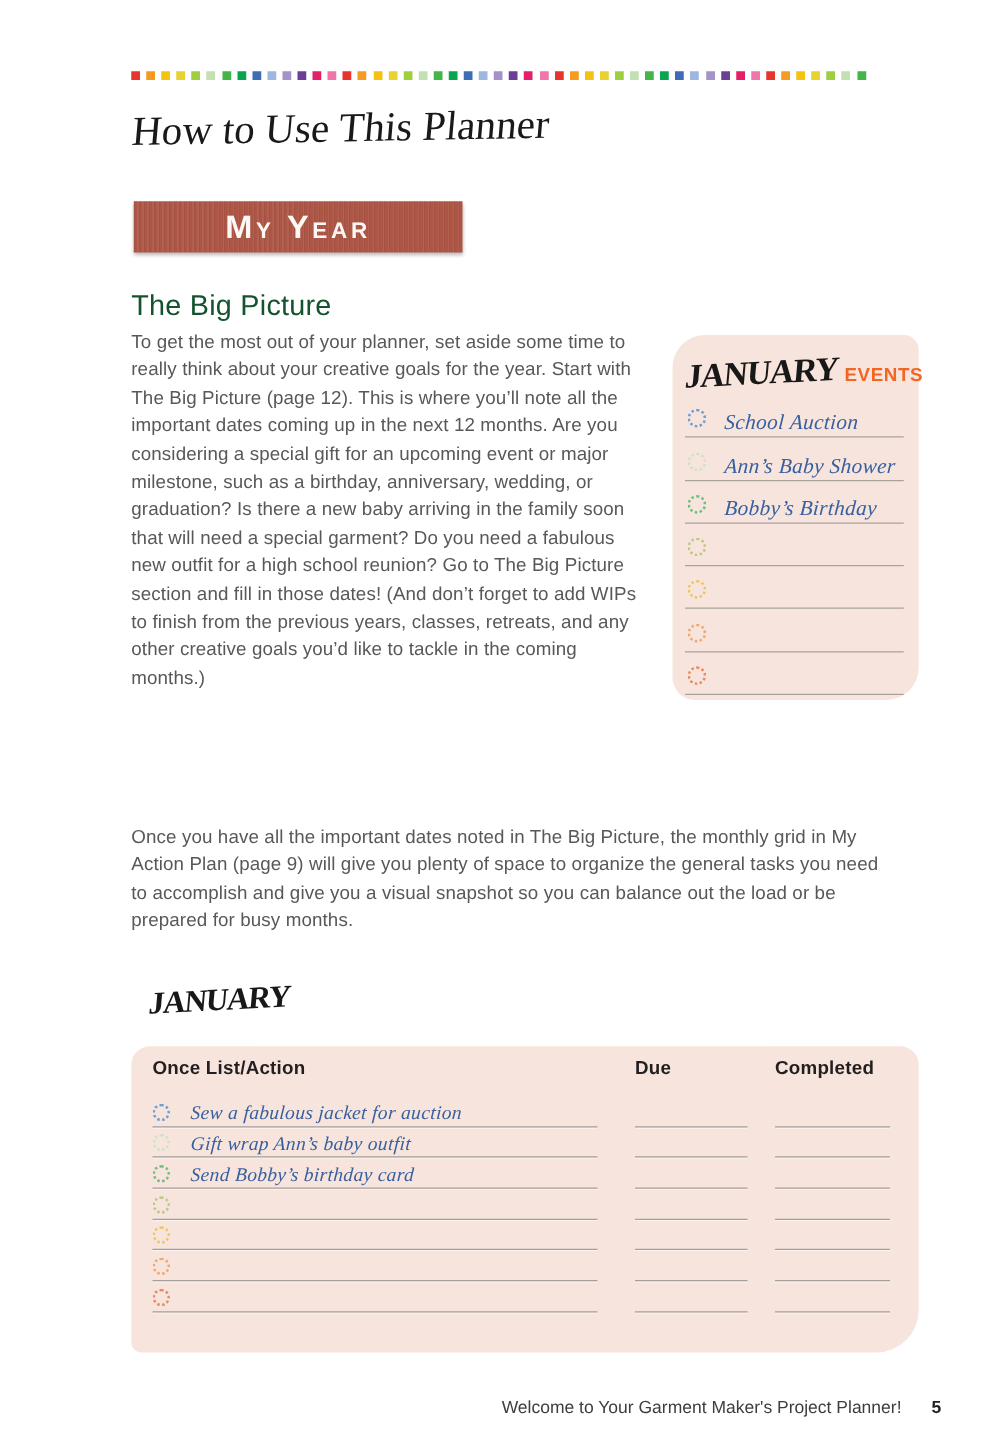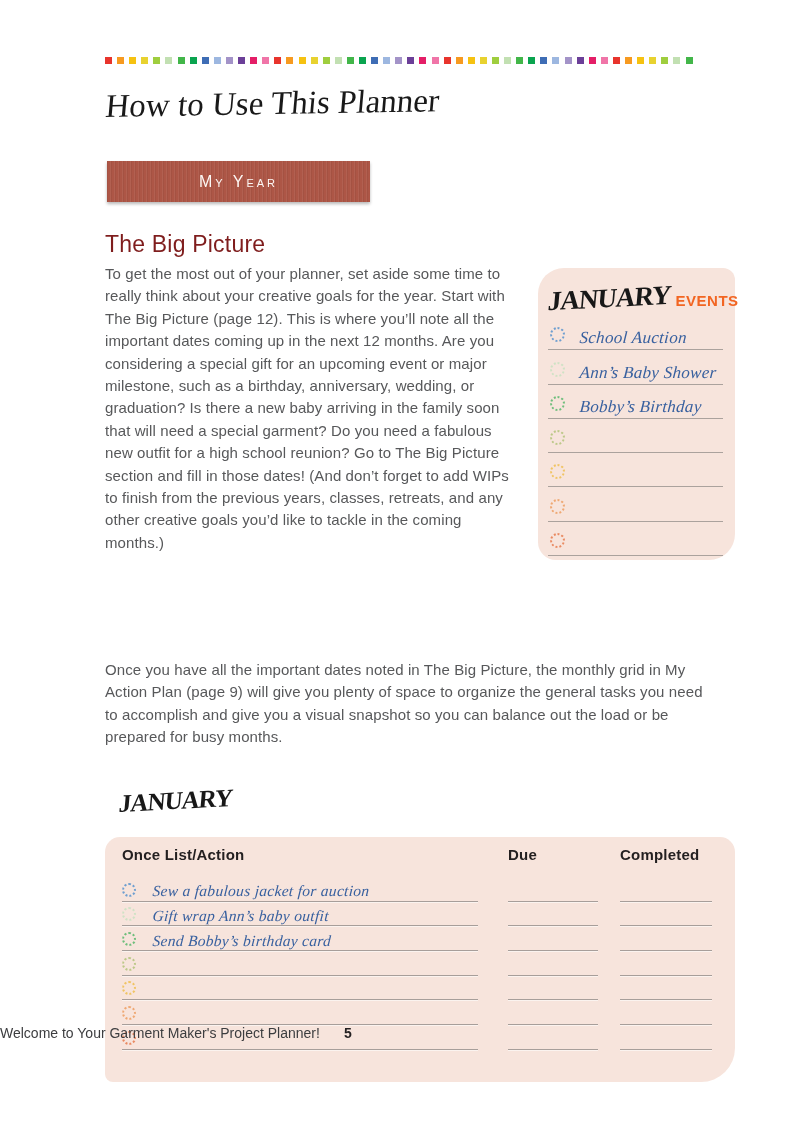--- a/index.html
+++ b/index.html
@@ -17,23 +17,23 @@
     letter-spacing:0;transform:skewX(-6deg) rotate(-1deg);transform-origin:left bottom;font-weight:400;
   }
   .banner{
     position:absolute;left:107px;top:161px;width:263px;height:41px;
     background-color:#ad5646;
     background-image:repeating-linear-gradient(90deg, rgba(0,0,0,.05) 0 1px, rgba(255,255,255,0) 1px 3px, rgba(255,255,255,.06) 3px 4px);
     box-shadow:0 2px 3px rgba(0,0,0,.28);
     display:flex;align-items:center;justify-content:center;
   }
   .banner-label{
-    color:#fdf8f5;font-variant:small-caps;font-weight:400;font-size:16px;letter-spacing:3px;
-  }
-  .sec-heading{position:absolute;font-size:23px;font-weight:400;color:#7f1d1d;letter-spacing:.2px;}
+    color:#fdf8f5;font-variant:small-caps;font-weight:700;font-size:26px;letter-spacing:3px;
+  }
+  .sec-heading{position:absolute;font-size:23px;font-weight:400;color:#14532d;letter-spacing:.2px;}
   .bp-heading{left:105px;top:231px;}
   .ap-heading{left:105px;top:626px;}
   .body-copy{position:absolute;font-size:15px;line-height:22.4px;color:#57585a;letter-spacing:.1px;}
   .bp-body{left:105px;top:263px;width:405px;}
   .ap-body{left:105px;top:659px;width:600px;}
   
   .events-card{
     position:absolute;left:538px;top:268px;width:197px;height:292px;
     background:#f7e4dc;border-radius:26px 12px 26px 18px;box-sizing:border-box;padding-top:12px;
   }
@@ -68,21 +68,21 @@
   .t-line{position:absolute;bottom:0;height:1px;background:#a79e9a;box-shadow:0 1px 0 rgba(255,255,255,.55);}
   .t-line-task{left:17px;width:356px;}
   .t-line-due{left:403px;width:90px;}
   .t-line-completed{left:515px;width:92px;}
   .t-bullet{position:absolute;left:17px;bottom:5px;width:10px;height:10px;border:2px dotted;border-radius:50%;}
   .t-text{
     position:absolute;left:47px;bottom:3px;font-size:15.5px;color:#38609f;white-space:nowrap;
     font-style:italic;transform:skewX(-4deg);transform-origin:left bottom;letter-spacing:.3px;line-height:1;
   }
   
-  .footer{position:absolute;left:0;top:1025px;width:753px;font-size:14px;color:#3c3d3f;}
+  .footer{position:absolute;left:0;top:1117px;width:753px;text-align:right;font-size:14px;color:#3c3d3f;}
   .footer .pagenum{font-weight:700;color:#231f20;margin-left:24px;}
 </style>
 </head>
 <body>
 
 <div class="page">
 
   <div class="dots" id="dots">
       <div class="dot" style="background: rgb(232, 52, 44);"></div>
       <div class="dot" style="background: rgb(247, 154, 32);"></div>

